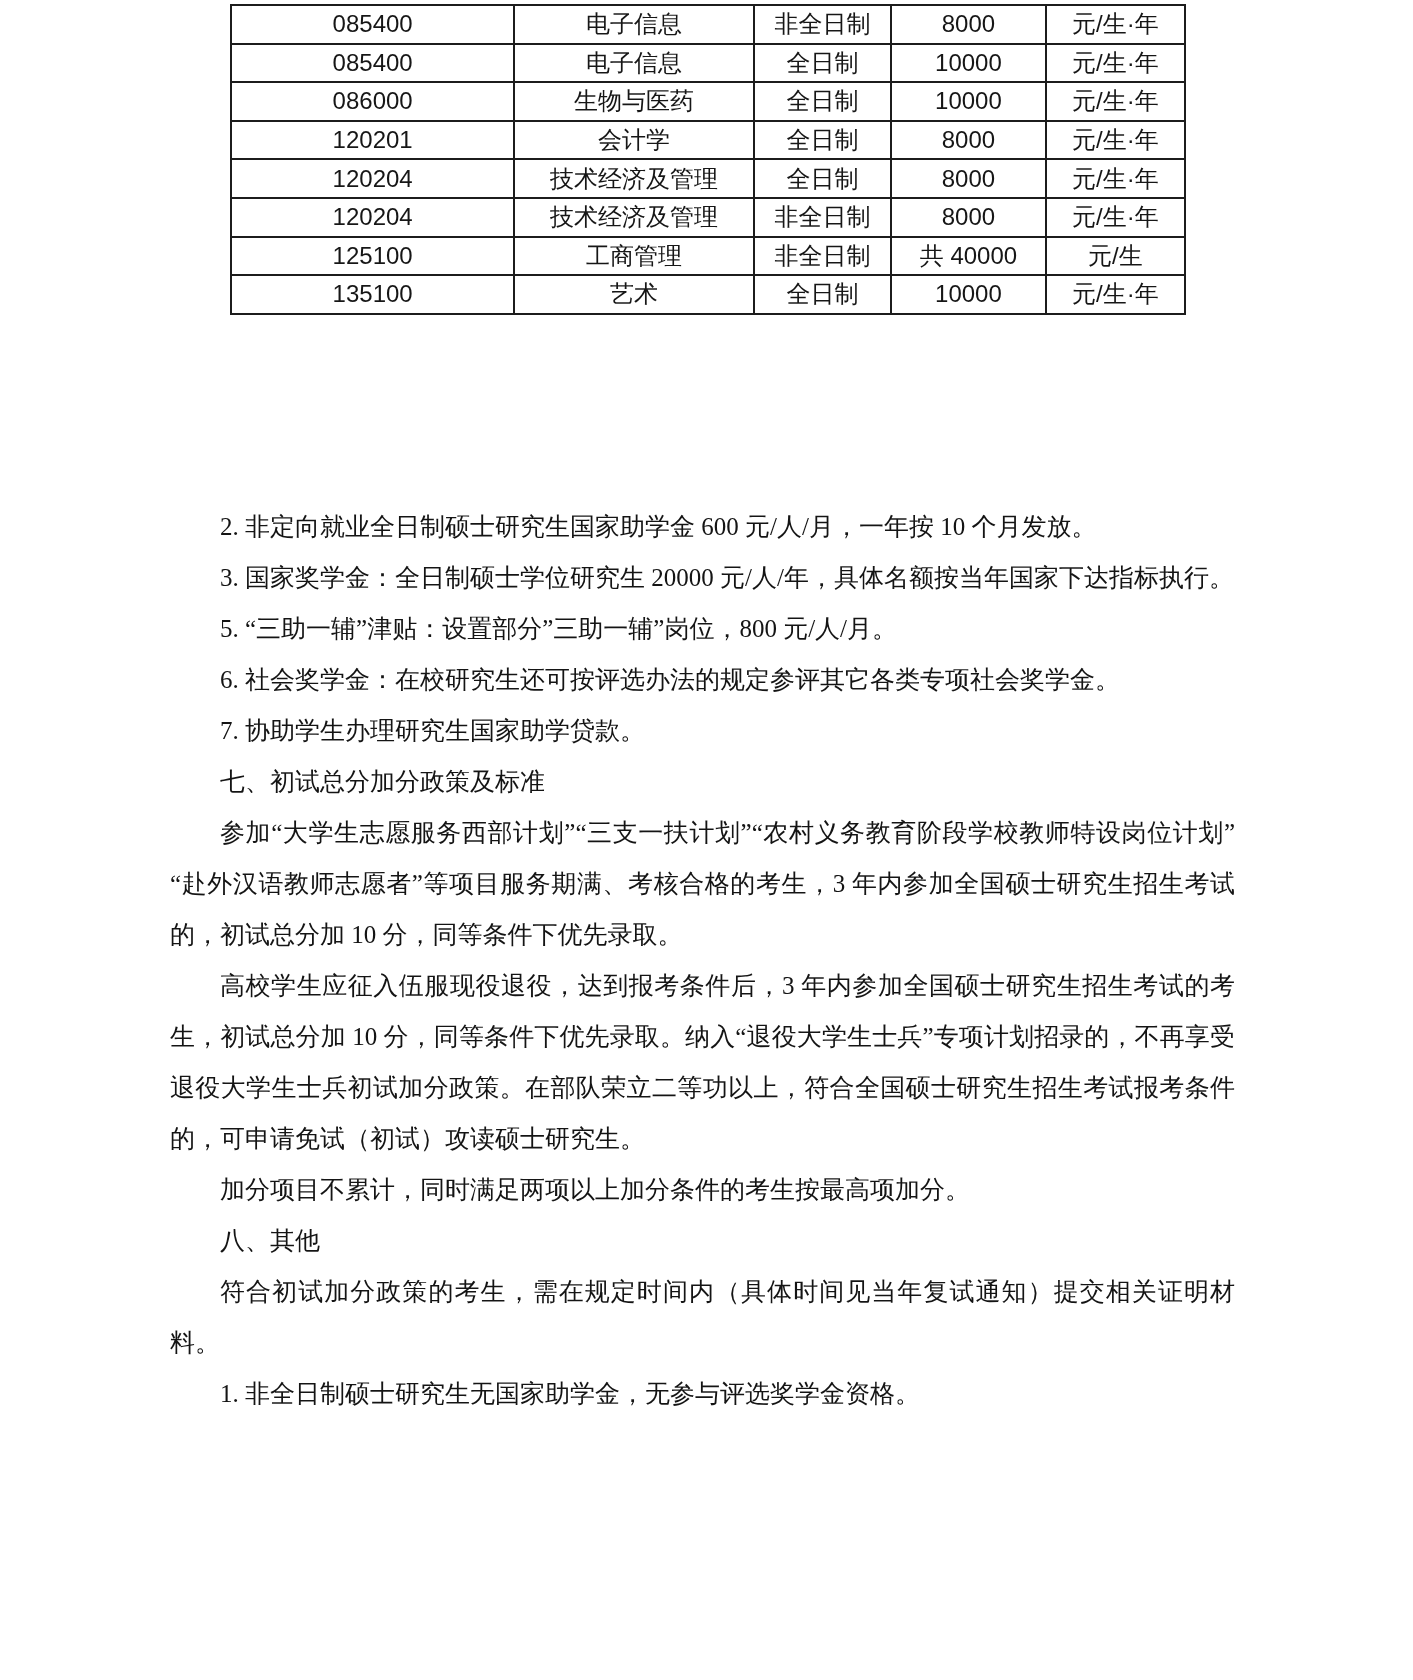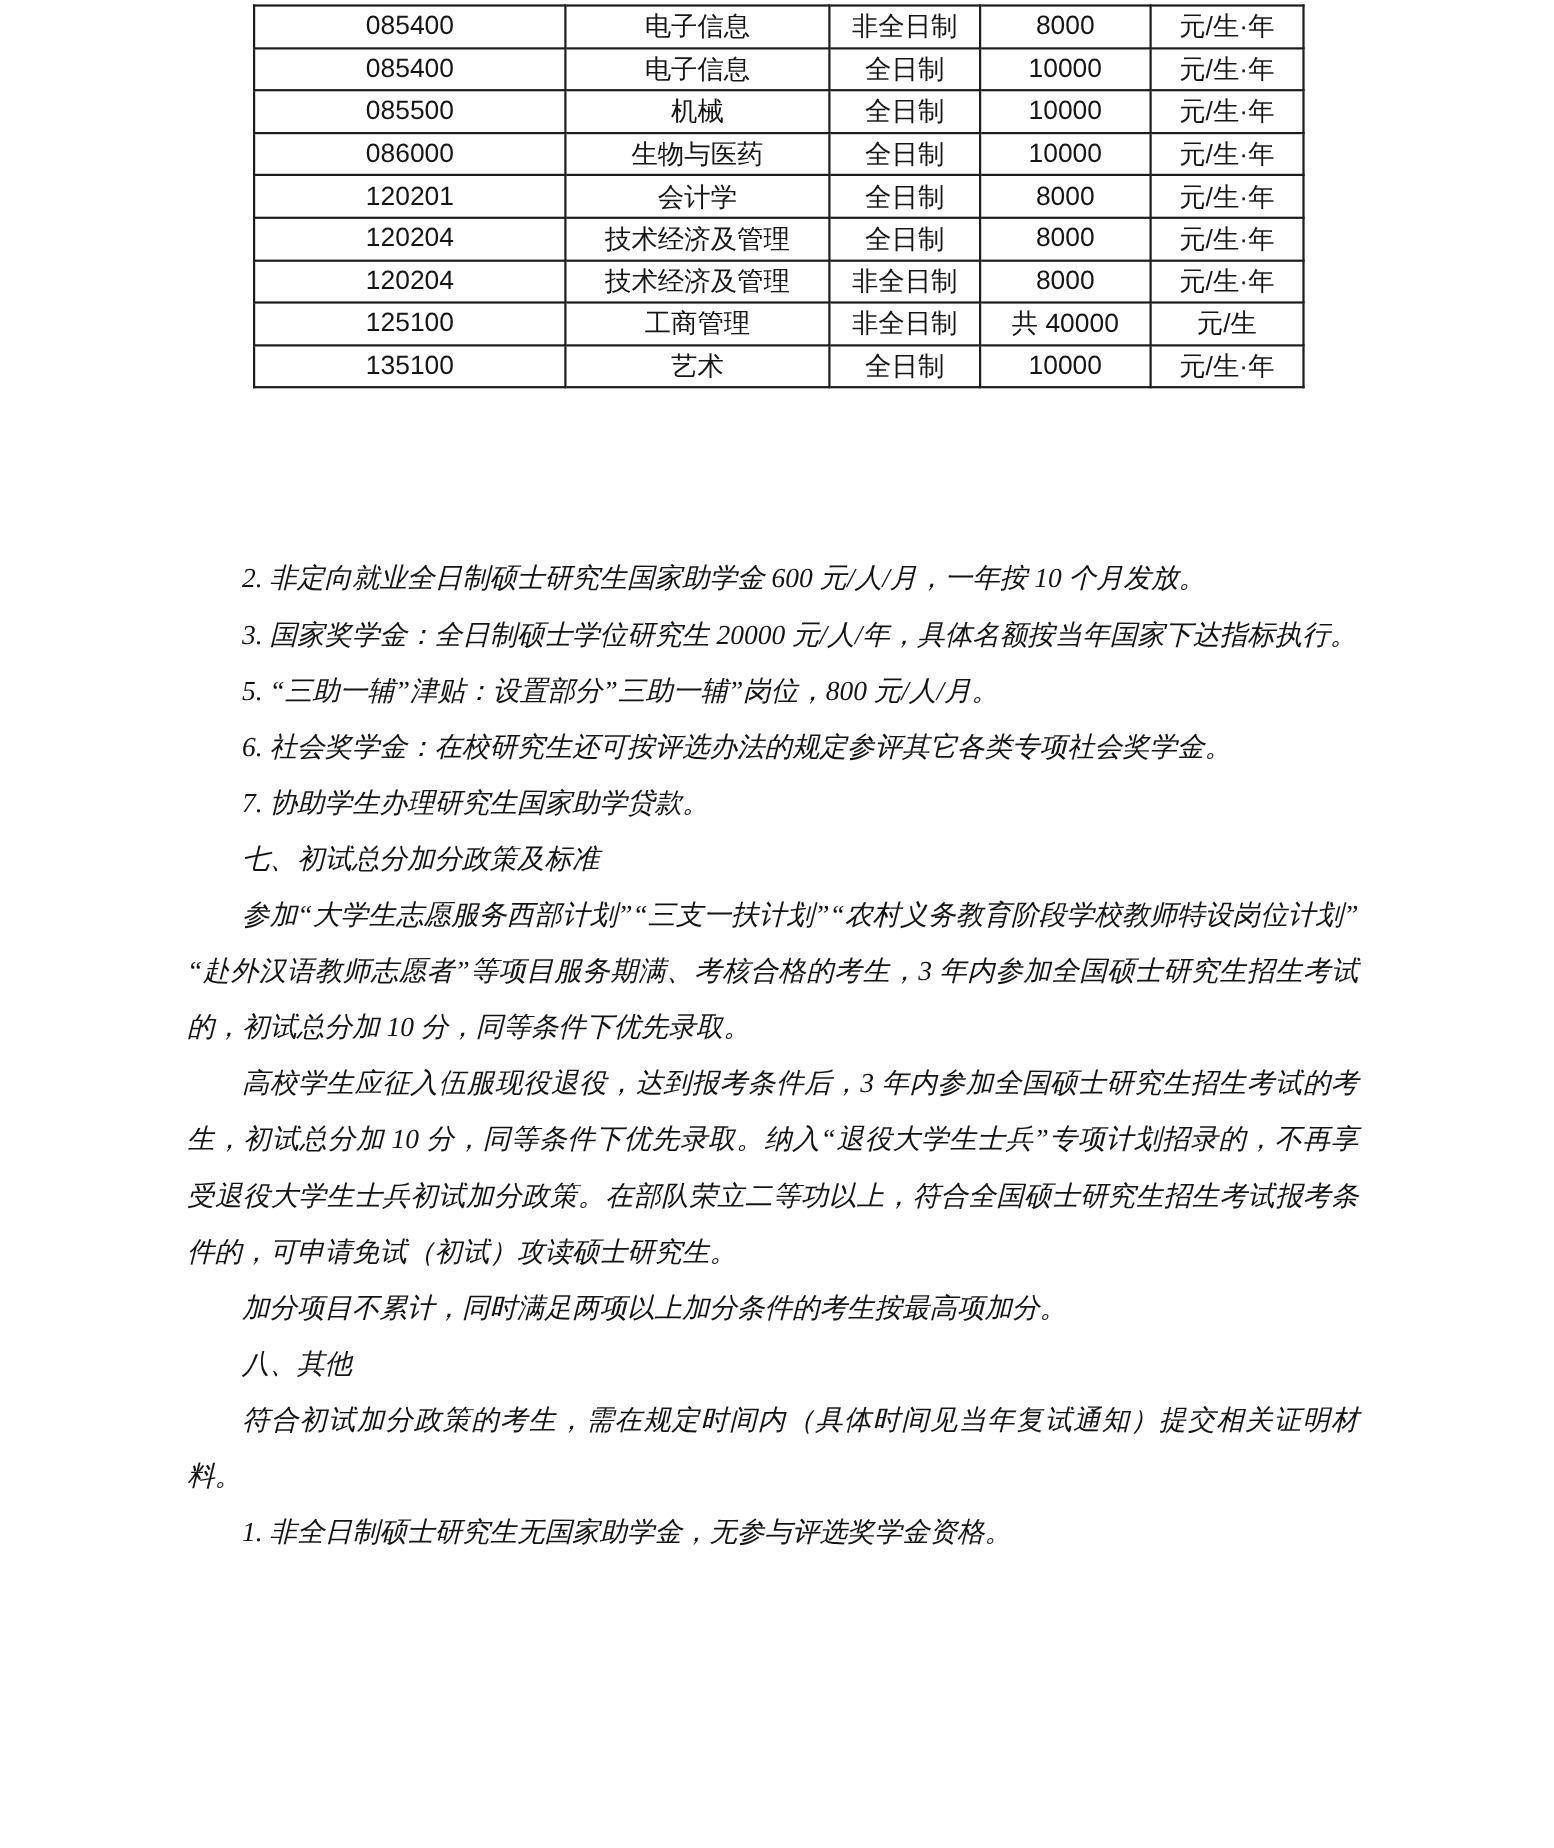--- a/index.html
+++ b/index.html
@@ -47,21 +47,20 @@
     font-size: 25px;
     line-height: 51px;
     text-align: justify;
     color: #141414;
   }
   .content p {
     margin: 0;
     padding: 0;
     text-indent: 50px;
     word-break: break-all;
-    font-style: italic;
   }
 </style>
 </head>
 <body>
 
 <div class="page">
 
   <table class="fee-table">
     <colgroup>
       <col class="col-code">
@@ -74,27 +73,20 @@
       <tr>
         <td>085400</td>
         <td>电子信息</td>
         <td>非全日制</td>
         <td>8000</td>
         <td>元/生·年</td>
       </tr>
       <tr>
         <td>085400</td>
         <td>电子信息</td>
-        <td>全日制</td>
-        <td>10000</td>
-        <td>元/生·年</td>
-      </tr>
-      <tr>
-        <td>085500</td>
-        <td>机械</td>
         <td>全日制</td>
         <td>10000</td>
         <td>元/生·年</td>
       </tr>
       <tr>
         <td>086000</td>
         <td>生物与医药</td>
         <td>全日制</td>
         <td>10000</td>
         <td>元/生·年</td>

